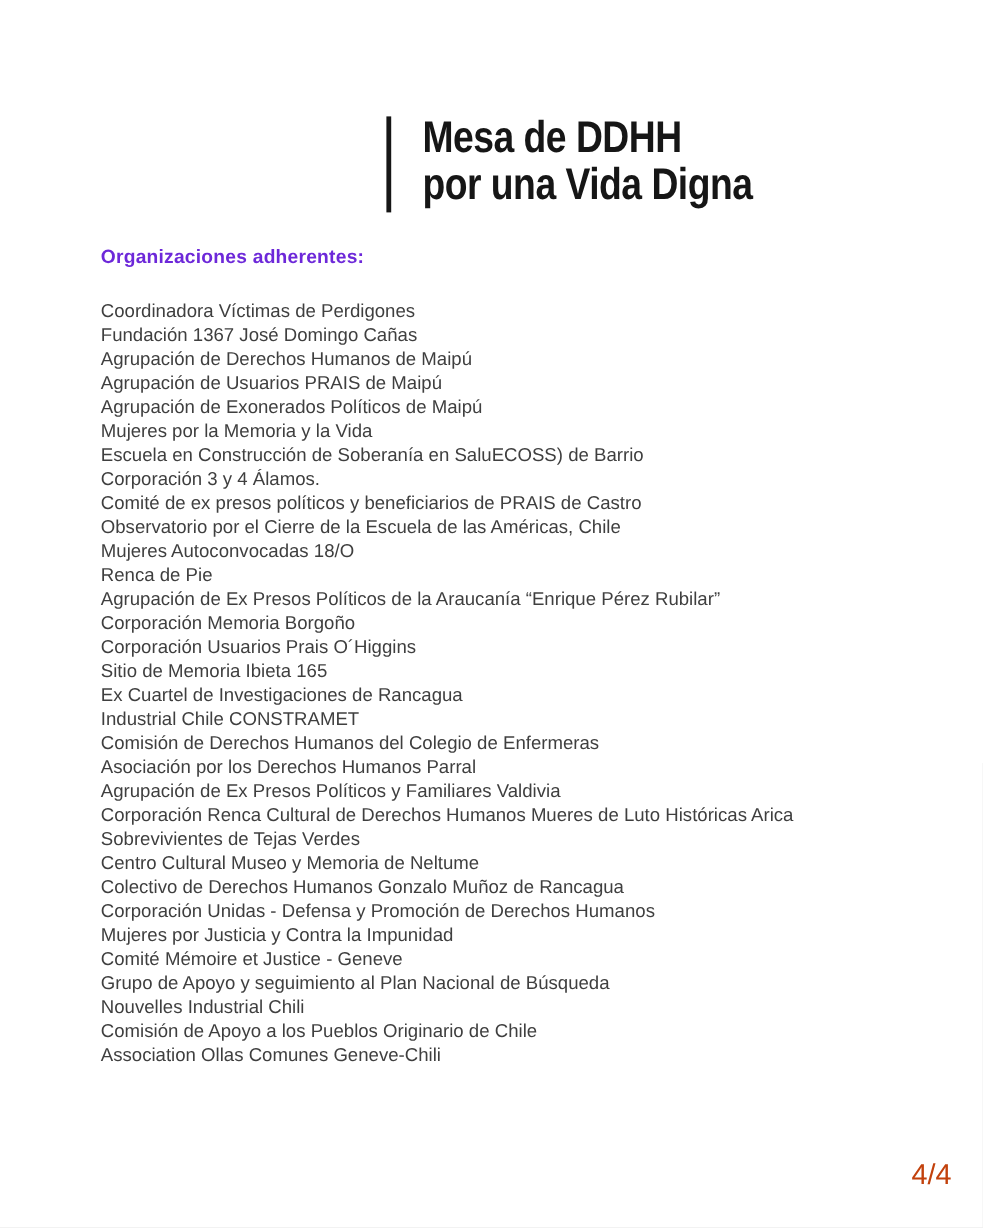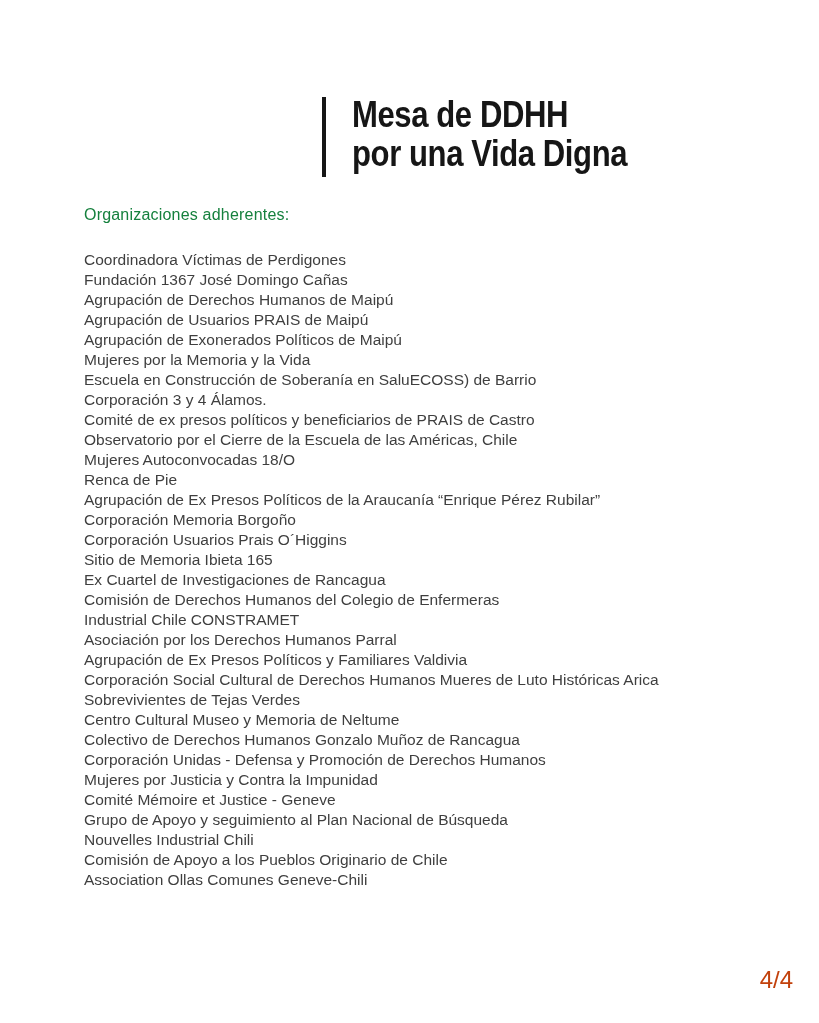--- a/index.html
+++ b/index.html
@@ -39,22 +39,22 @@
     white-space: nowrap;
     transform: scaleX(0.84);
     transform-origin: left top;
   }
   .section-heading {
     position: absolute;
     left: 84px;
     top: 206px;
     margin: 0;
     font-size: 16px;
-    font-weight: normal;
-    color: #15803d;
+    font-weight: bold;
+    color: #6d28d9;
     letter-spacing: 0.2px;
   }
   .org-list {
     position: absolute;
     left: 84px;
     top: 250px;
     margin: 0;
     padding: 0;
     list-style: none;
     font-size: 15.5px;
@@ -97,25 +97,25 @@
       <li>Corporación 3 y 4 Álamos.</li>
       <li>Comité de ex presos políticos y beneficiarios de PRAIS de Castro</li>
       <li>Observatorio por el Cierre de la Escuela de las Américas, Chile</li>
       <li>Mujeres Autoconvocadas 18/O</li>
       <li>Renca de Pie</li>
       <li>Agrupación de Ex Presos Políticos de la Araucanía “Enrique Pérez Rubilar”</li>
       <li>Corporación Memoria Borgoño</li>
       <li>Corporación Usuarios Prais O´Higgins</li>
       <li>Sitio de Memoria Ibieta 165</li>
       <li>Ex Cuartel de Investigaciones de Rancagua</li>
+      <li>Industrial Chile CONSTRAMET</li>
       <li>Comisión de Derechos Humanos del Colegio de Enfermeras</li>
-      <li>Industrial Chile CONSTRAMET</li>
       <li>Asociación por los Derechos Humanos Parral</li>
       <li>Agrupación de Ex Presos Políticos y Familiares Valdivia</li>
-      <li>Corporación Social Cultural de Derechos Humanos Mueres de Luto Históricas Arica</li>
+      <li>Corporación Renca Cultural de Derechos Humanos Mueres de Luto Históricas Arica</li>
       <li>Sobrevivientes de Tejas Verdes</li>
       <li>Centro Cultural Museo y Memoria de Neltume</li>
       <li>Colectivo de Derechos Humanos Gonzalo Muñoz de Rancagua</li>
       <li>Corporación Unidas - Defensa y Promoción de Derechos Humanos</li>
       <li>Mujeres por Justicia y Contra la Impunidad</li>
       <li>Comité Mémoire et Justice - Geneve</li>
       <li>Grupo de Apoyo y seguimiento al Plan Nacional de Búsqueda</li>
       <li>Nouvelles Industrial Chili</li>
       <li>Comisión de Apoyo a los Pueblos Originario de Chile</li>
       <li>Association Ollas Comunes Geneve-Chili</li>

